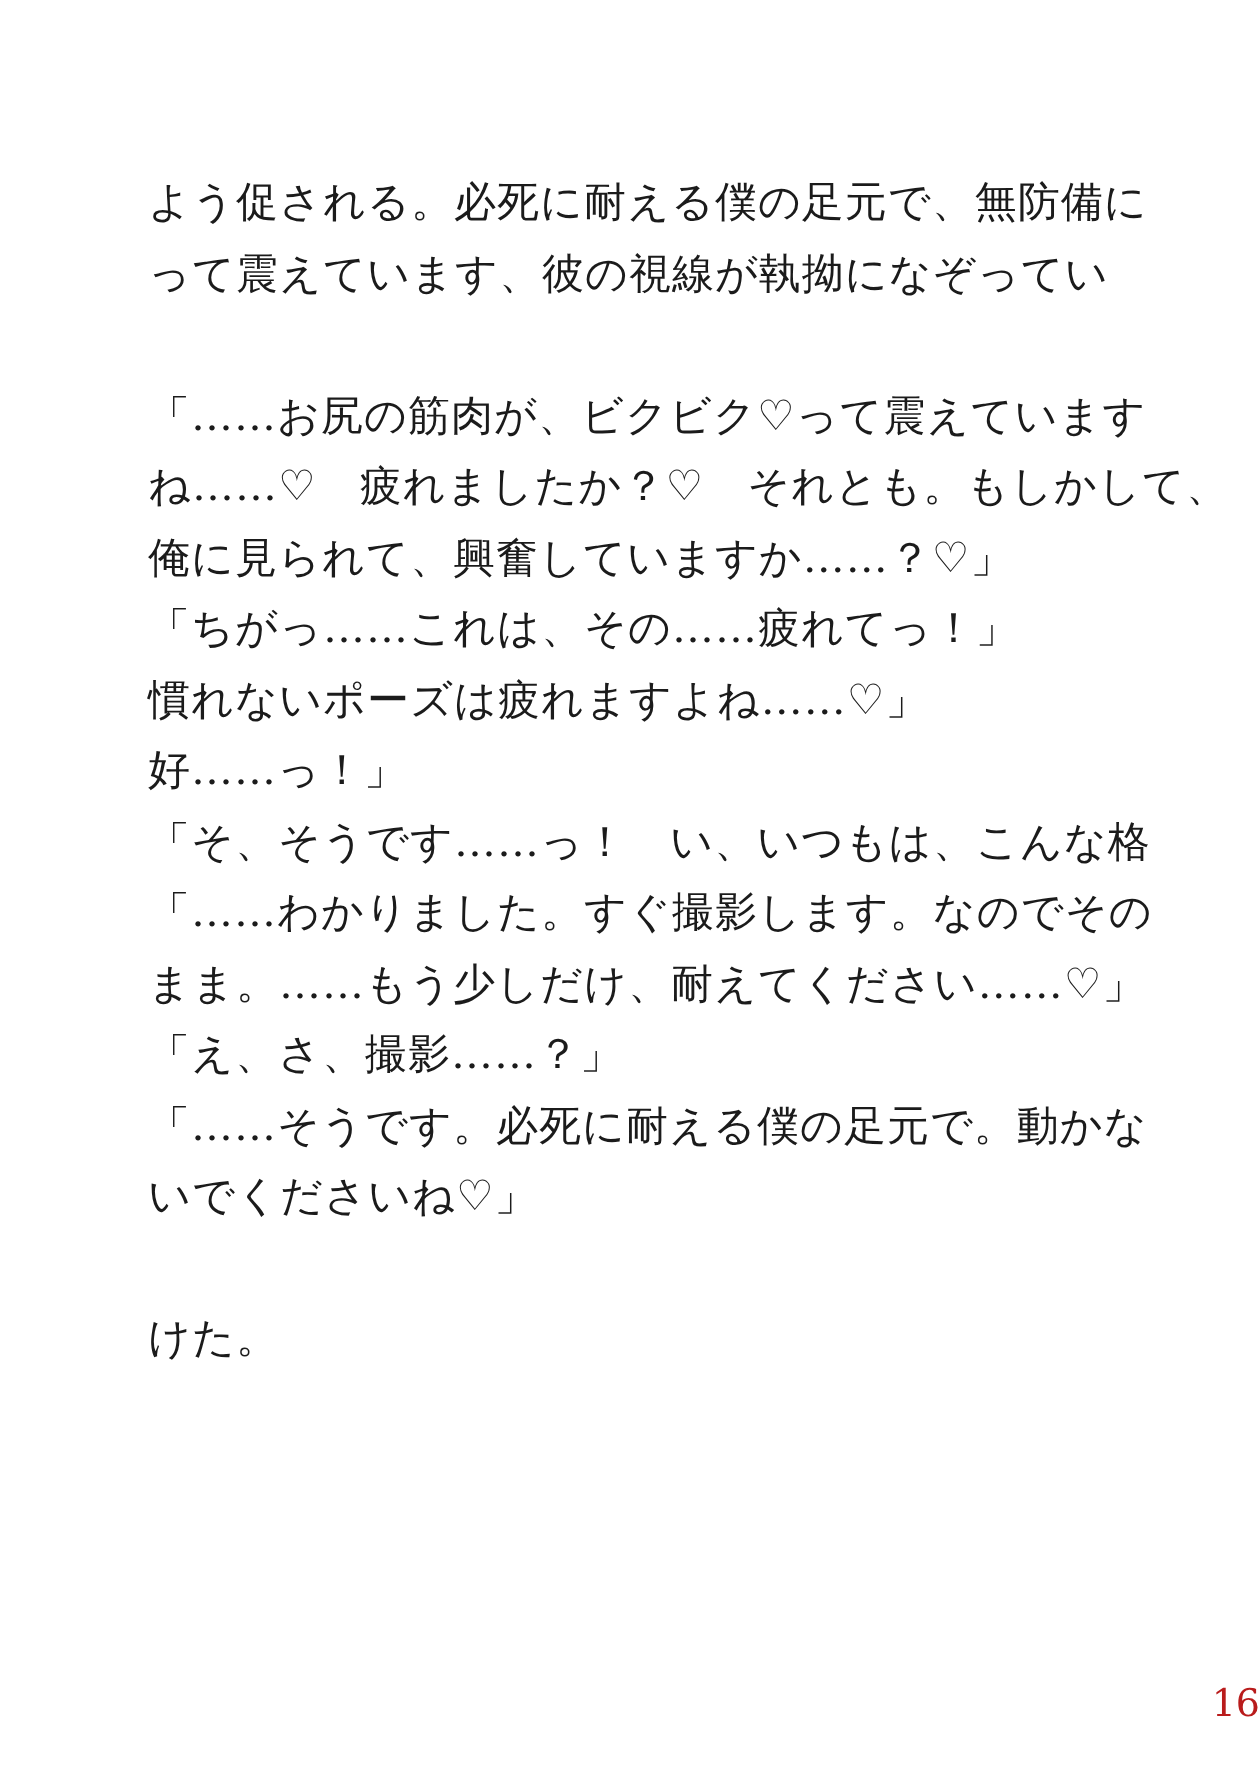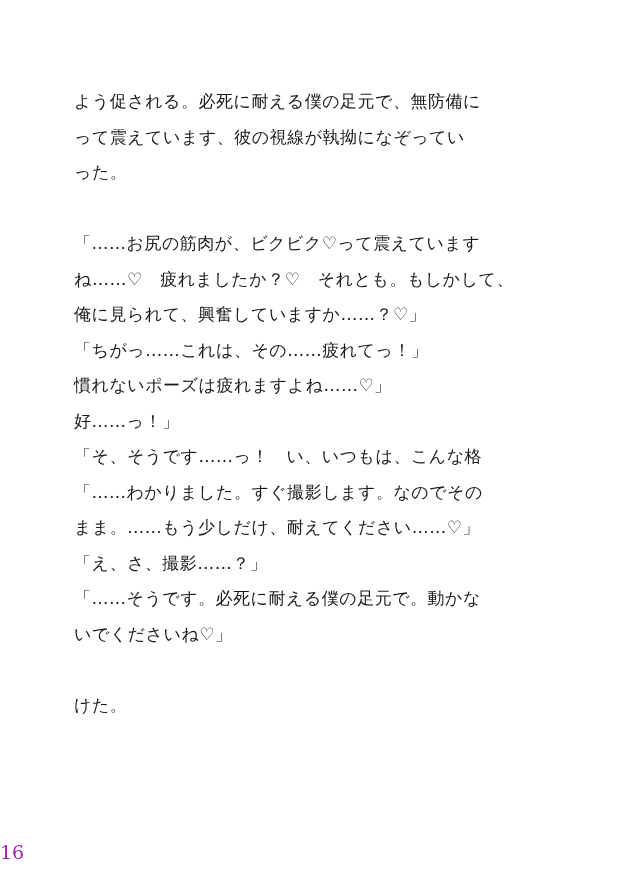--- a/index.html
+++ b/index.html
@@ -14,49 +14,48 @@
     background: #ffffff;
     overflow: hidden;
     font-family: "DejaVu Serif", "Liberation Serif", serif;
     color: #1b1b1b;
   }
   .page-text {
     position: absolute;
     left: 74px;
     top: 84px;
     width: 500px;
-    font-size: 17px;
+    font-size: 21px;
     line-height: 35.5px;
     letter-spacing: 0.5px;
   }
   .text-line {
     white-space: pre;
     min-height: 35.5px;
     overflow: visible;
   }
   .page-number {
     position: absolute;
     left: 0;
     right: 0;
     top: 840px;
-    text-align: left;
+    text-align: right;
     font-size: 19px;
     line-height: 24px;
-    color: #a21caf;
+    color: #b91c1c;
   }
 </style>
 </head>
 <body>
 
 <div class="page">
   <div class="page-text">
 
   <div class="text-line">よう促される。必死に耐える僕の足元で、無防備に</div>
       <div class="text-line">って震えています、彼の視線が執拗になぞってい</div>
-      <div class="text-line">った。</div>
       <div class="text-line"></div>
       <div class="text-line">「……お尻の筋肉が、ビクビク♡って震えています</div>
       <div class="text-line">ね……♡　疲れましたか？♡　それとも。もしかして、</div>
       <div class="text-line">俺に見られて、興奮していますか……？♡」</div>
       <div class="text-line">「ちがっ……これは、その……疲れてっ！」</div>
       <div class="text-line">慣れないポーズは疲れますよね……♡」</div>
       <div class="text-line">好……っ！」</div>
       <div class="text-line">「そ、そうです……っ！　い、いつもは、こんな格</div>
       <div class="text-line">「……わかりました。すぐ撮影します。なのでその</div>
       <div class="text-line">まま。……もう少しだけ、耐えてください……♡」</div>

